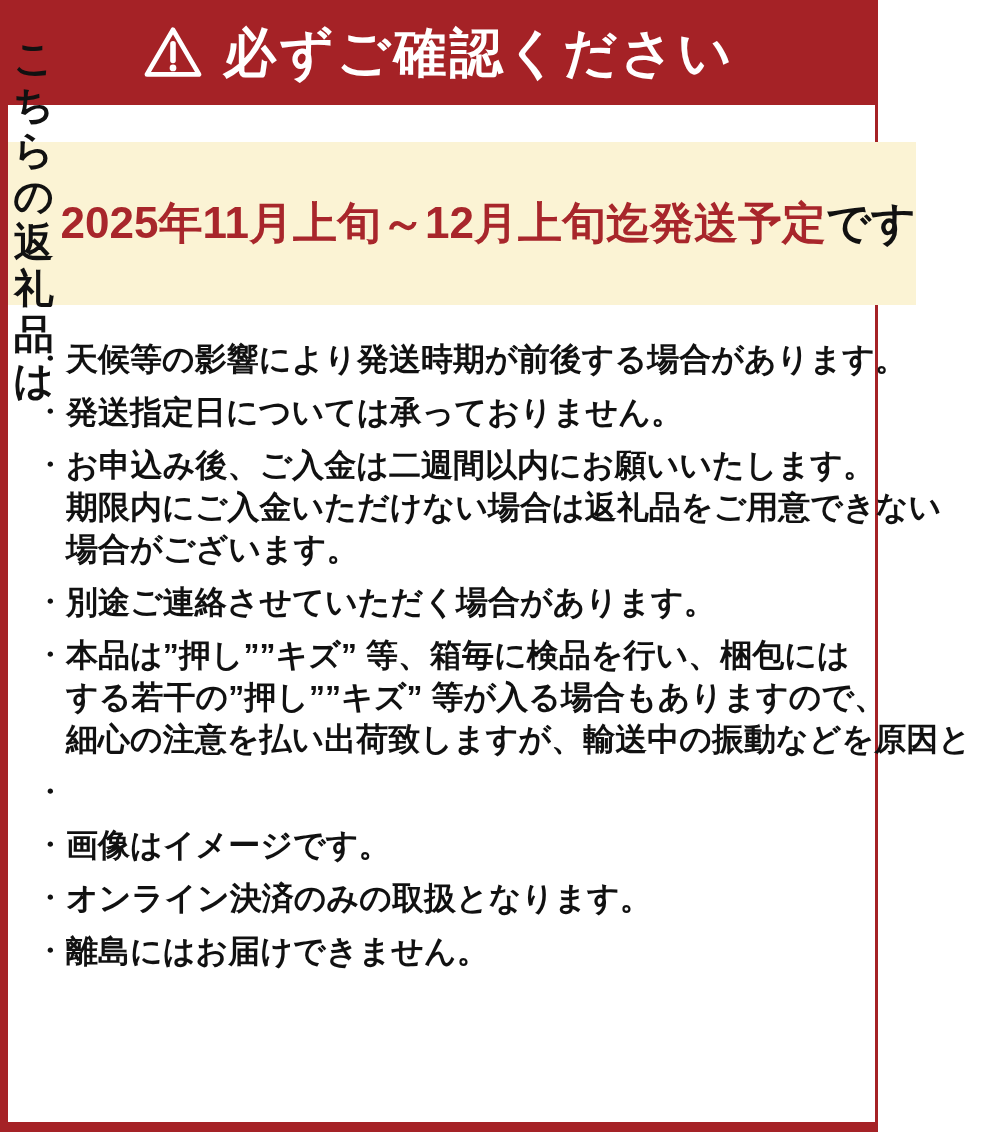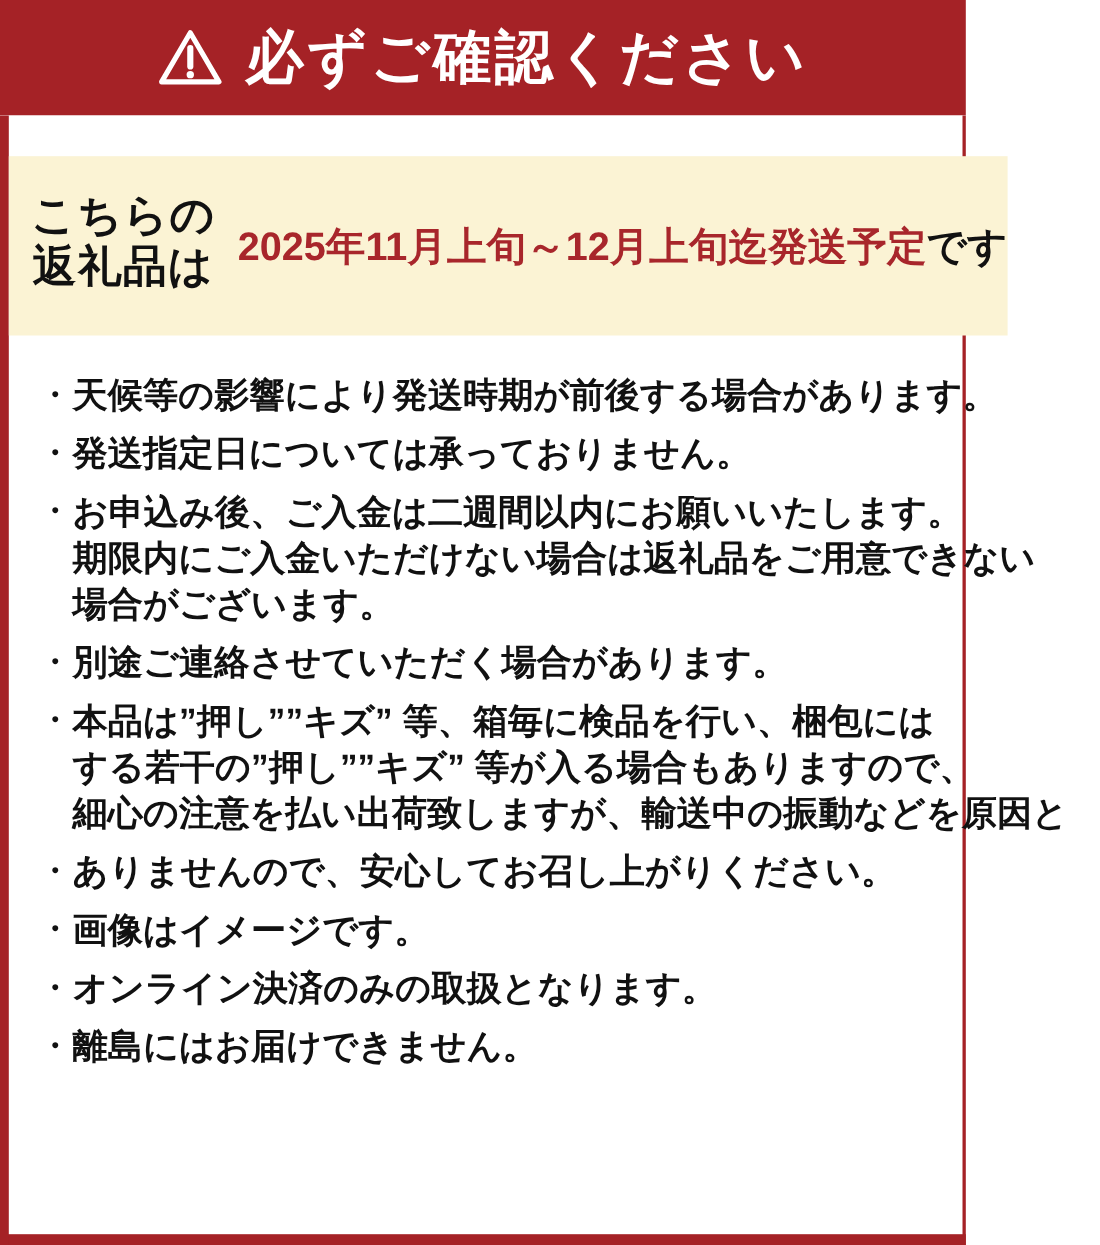--- a/index.html
+++ b/index.html
@@ -53,21 +53,21 @@
     text-align:center;
   }
   .ship-intro{
     font-size:40px;font-weight:bold;
     color:var(--text-black);
     line-height:1.15;
     margin-bottom:10px;
     letter-spacing:1px;
   }
   .ship-period-line{
-    font-size:36px;font-weight:bold;
+    font-size:44px;font-weight:bold;
     line-height:1.15;
     color:var(--text-black);
     letter-spacing:0px;
     white-space:nowrap;
   }
   .ship-period{color:var(--highlight-red);}
   
   .notice-list{
     list-style:none;
     margin-top:33px;
@@ -144,21 +144,20 @@
           <span class="bullet">・</span>
           <div class="notice-text">
             <div class="notice-line">本品は”押し””キズ” 等、箱毎に検品を行い、梱包には</div>
             <div class="notice-line">する若干の”押し””キズ” 等が入る場合もありますので、</div>
             <div class="notice-line">細心の注意を払い出荷致しますが、輸送中の振動などを原因と</div>
           </div>
         </li>
         <li class="notice-item">
           <span class="bullet">・</span>
           <div class="notice-text">
-            <div class="notice-line">ありませんので、安心してお召し上がりください。</div>
           </div>
         </li>
         <li class="notice-item">
           <span class="bullet">・</span>
           <div class="notice-text">
             <div class="notice-line">画像はイメージです。</div>
           </div>
         </li>
         <li class="notice-item">
           <span class="bullet">・</span>

